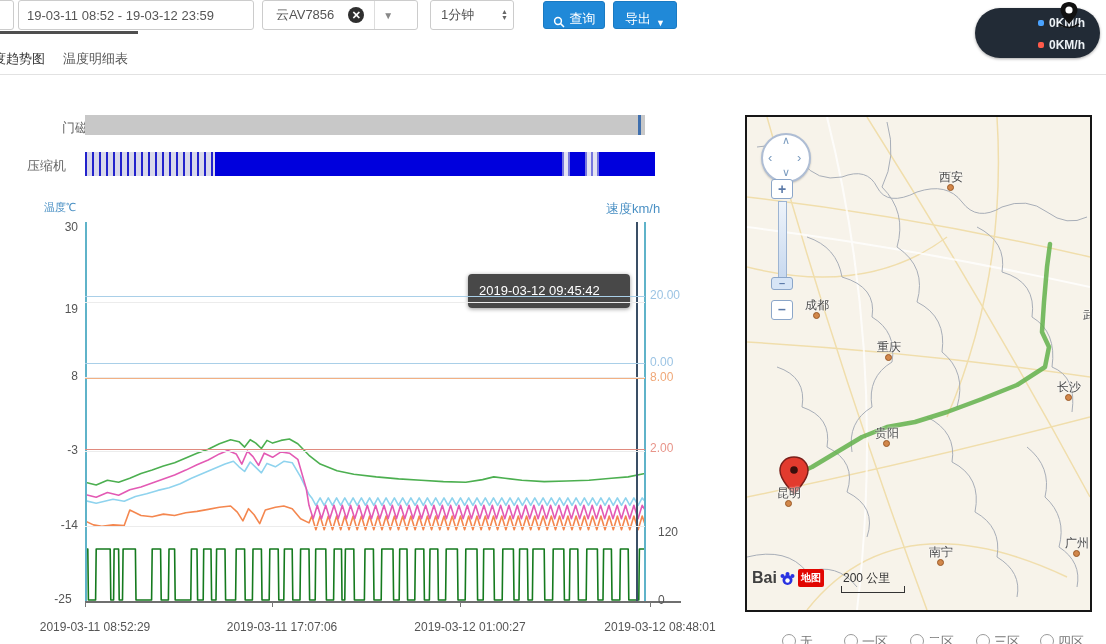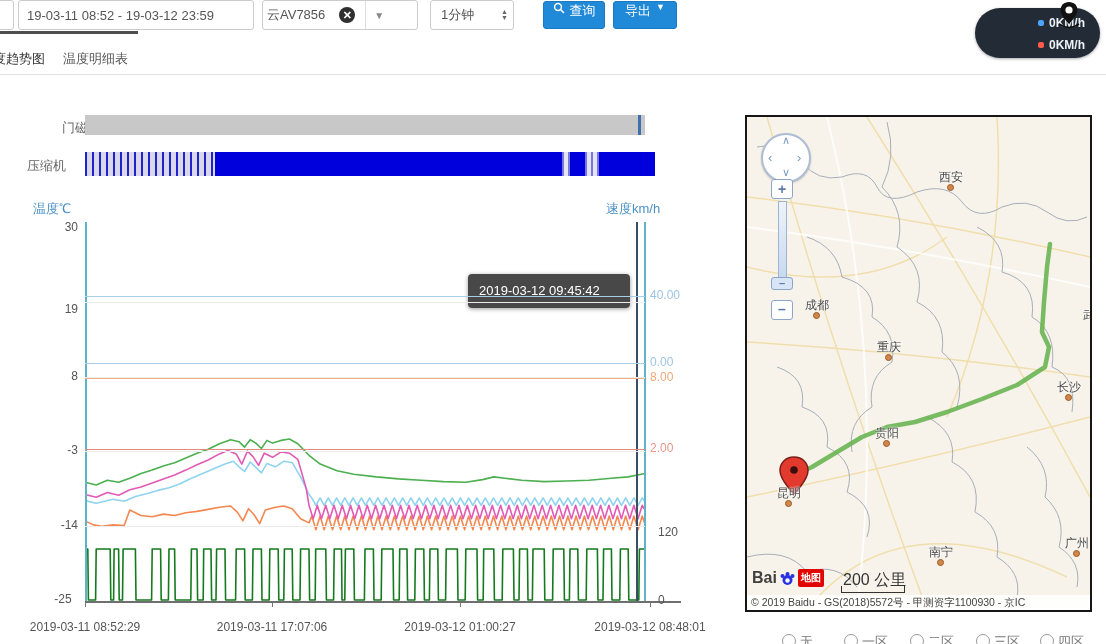--- a/index.html
+++ b/index.html
@@ -3,30 +3,30 @@
 <meta charset="utf-8">
 <style>
   html,body{margin:0;padding:0;background:#fff;}
   #stage{position:relative;width:1106px;height:644px;overflow:hidden;background:#fff;
          font-family:"Liberation Sans",sans-serif;color:#333;}
   .abs{position:absolute;}
   
   .ctrl{box-sizing:border-box;height:30px;border:1px solid #ccc;border-radius:3px;background:#fff;
         font-size:13px;color:#555;display:flex;align-items:center;}
   .btn{box-sizing:border-box;height:28px;border:1px solid #1a7ac2;border-radius:3px;background:#2089d8;
-       color:#fff;font-size:13px;display:flex;align-items:flex-start;justify-content:center;gap:5px;cursor:pointer;}
+       color:#fff;font-size:13px;display:flex;align-items:flex-end;justify-content:center;gap:5px;cursor:pointer;}
   .clr-x{width:16px;height:16px;border-radius:50%;background:#2f2f2f;color:#fff;font-size:11px;line-height:16px;
          text-align:center;font-weight:bold;}
   .chev{color:#888;font-size:10px;}
   .stepper{display:flex;flex-direction:column;font-size:7px;color:#666;line-height:6px;margin-left:auto;margin-right:5px;}
   
   .tab{font-size:13px;color:#555;}
   
   .ticklab{font-size:12px;color:#555;}
-  .xlab{font-size:12px;color:#555;white-space:nowrap;}
+  .xlab{font-size:12px;color:#555;white-space:nowrap;margin-left:10px;}
   .reflab{font-size:12px;}
   .tooltip{background:rgba(58,58,58,.93);border-radius:4px;color:#fff;font-size:13px;line-height:17.5px;
            padding:8px 11px;box-shadow:0 1px 4px rgba(0,0,0,.4);}
   
   #map{box-sizing:content-box;border:2px solid #161616;background:#f7f3ea;overflow:hidden;}
   .city{font-size:12px;color:#4a4a4a;white-space:nowrap;text-shadow:0 0 2px #fff,0 0 2px #fff;font-family:Liberation Serif, serif;}
   .citydot{width:5px;height:5px;border-radius:50%;background:#d2874a;border:1px solid #9a5a28;}
   .mapbtn{box-sizing:border-box;background:#fff;border:1px solid #8ba6c9;border-radius:3px;color:#5a79a8;
           text-align:center;font-weight:bold;}
   
@@ -37,21 +37,21 @@
   .radio{width:12px;height:12px;border-radius:50%;border:1px solid #9a9a9a;background:#fff;display:inline-block;}
   .radiolab{font-size:13px;color:#777;}
 </style>
 </head>
 <body>
 
 <div id="stage">
 
   <div class="abs ctrl" style="left:-10px;top:0;width:24px;"></div>
   <input class="abs ctrl" style="left: 18px; top: 0px; width: 236px; padding: 0px 8px;" readonly="" value="19-03-11 08:52 - 19-03-12 23:59">
-  <div class="abs ctrl" style="left:262px;top:0;width:156px;padding:0 4px;">
+  <div class="abs ctrl" style="left:262px;top:0;width:156px;padding:0 13px;">
     <span>云AV7856</span>
     <span class="clr-x" style="margin-left:14px;">✕</span>
     <span style="margin-left:10px;border-left:1px solid #ddd;height:28px;"></span>
     <span class="chev" style="margin-left:8px;">▼</span>
   </div>
   <div class="abs ctrl" style="left:430px;top:0;width:84px;padding:0 0 0 10px;">
     <span>1分钟</span>
     <span class="stepper">
         <span>▲</span>
         <span>▼</span>
@@ -94,21 +94,21 @@
   <div class="abs ticklab" style="left:40px;top:119px;font-size:13px;color:#666;margin-left:22px;">门磁</div>
   <div class="abs" style="left:85px;top:115px;width:560px;height:20px;background:#c8c8c8;"></div>
   <div class="abs" style="left:638px;top:115px;width:3px;height:20px;background:#3f6fae;"></div>
 
   <div class="abs ticklab" style="left:27px;top:157px;font-size:13px;color:#666;">压缩机</div>
   <div class="abs" style="left:85px;top:152px;width:130px;height:24px;background:repeating-linear-gradient(90deg,#2222cc 0 2px,#d8d8ea 2px 7px);"></div>
   <div class="abs" style="left:215px;top:152px;width:440px;height:24px;background:#0000dd;"></div>
   <div class="abs" style="left:562px;top:152px;width:8px;height:24px;background:repeating-linear-gradient(90deg,#7777dd 0 2px,#e4e4f2 2px 6px);"></div>
   <div class="abs" style="left:585px;top:152px;width:14px;height:24px;background:repeating-linear-gradient(90deg,#7777dd 0 2px,#e4e4f2 2px 6px);"></div>
 
-  <div class="abs" style="left:33px;top:200px;font-size:13px;color:#4a90c4;">温度℃</div>
+  <div class="abs" style="left:44px;top:200px;font-size:11px;color:#4a90c4;">温度℃</div>
   <div class="abs" style="left:606px;top:200px;font-size:13px;color:#4a90c4;">速度km/h</div>
 
   <div id="grid-layer"></div>
   <svg id="plot" class="abs" style="left:85px;top:222px;" width="560" height="380" viewBox="0 0 560 380">
       <polyline points="0.0,327.0 2.8,327.0 3.4,378.0 10.6,378.0 11.2,327.0 25.2,327.0 25.8,378.0 28.6,378.0 29.1,327.0 33.6,327.0 34.2,378.0 37.5,378.0 38.1,327.0 50.4,327.0 51.0,378.0 66.6,378.0 67.2,327.0 75.6,327.0 76.2,378.0 83.4,378.0 84.0,327.0 89.6,327.0 90.2,378.0 105.8,378.0 106.4,327.0 112.0,327.0 112.6,378.0 118.2,378.0 118.7,327.0 126.0,327.0 126.6,378.0 131.0,378.0 131.6,327.0 140.0,327.0 140.6,378.0 150.6,378.0 151.2,327.0 159.6,327.0 160.2,378.0 167.4,378.0 168.0,327.0 176.4,327.0 177.0,378.0 184.2,378.0 184.8,327.0 193.2,327.0 193.8,378.0 198.8,378.0 199.4,327.0 207.2,327.0 207.8,378.0 215.0,378.0 215.6,327.0 224.0,327.0 224.6,378.0 230.2,378.0 230.7,327.0 240.8,327.0 241.4,378.0 248.6,378.0 249.2,327.0 256.5,327.0 257.0,378.0 259.8,378.0 260.4,327.0 268.8,327.0 269.4,378.0 279.4,378.0 280.0,327.0 288.4,327.0 289.0,378.0 296.2,378.0 296.8,327.0 308.0,327.0 308.6,378.0 314.2,378.0 314.7,327.0 322.0,327.0 322.6,378.0 329.8,378.0 330.4,327.0 338.8,327.0 339.4,378.0 344.4,378.0 345.0,327.0 352.8,327.0 353.4,378.0 360.6,378.0 361.2,327.0 372.4,327.0 373.0,378.0 380.2,378.0 380.8,327.0 392.0,327.0 392.6,378.0 398.2,378.0 398.7,327.0 408.8,327.0 409.4,378.0 417.2,378.0 417.8,327.0 428.4,327.0 429.0,378.0 434.0,378.0 434.6,327.0 442.4,327.0 443.0,378.0 447.4,378.0 448.0,327.0 459.2,327.0 459.8,378.0 467.6,378.0 468.2,327.0 478.8,327.0 479.4,378.0 484.4,378.0 485.0,327.0 492.8,327.0 493.4,378.0 501.2,378.0 501.8,327.0 512.4,327.0 513.0,378.0 518.0,378.0 518.6,327.0 526.4,327.0 527.0,378.0 534.8,378.0 535.4,327.0 543.2,327.0 543.8,378.0 553.8,378.0 554.4,327.0 560.0,327.0" fill="none" stroke="#157a1e" stroke-width="1.6" stroke-linejoin="round"></polyline>
       <polyline points="0.0,298.9 8.4,302.9 16.8,304.3 28.0,302.9 39.2,303.6 44.8,288.0 50.4,290.7 56.0,293.5 67.2,294.8 78.4,292.1 89.6,293.5 100.8,290.7 112.0,289.4 123.2,287.4 134.4,285.3 145.6,284.0 152.3,290.1 157.9,298.9 163.5,286.7 169.1,292.8 174.7,301.6 180.3,288.0 190.4,285.3 198.8,284.0 207.2,286.7 215.6,296.8 224.0,300.9 226.8,294.1 230.9,307.7 235.1,294.1 239.2,307.7 243.3,294.1 247.5,307.7 251.6,294.1 255.7,307.7 259.8,294.1 264.0,307.7 268.1,294.1 272.2,307.7 276.4,294.1 280.5,307.7 284.6,294.1 288.8,307.7 292.9,294.1 297.0,307.7 301.1,294.1 305.3,307.7 309.4,294.1 313.5,307.7 317.7,294.1 321.8,307.7 325.9,294.1 330.1,307.7 334.2,294.1 338.3,307.7 342.4,294.1 346.6,307.7 350.7,294.1 354.8,307.7 359.0,294.1 363.1,307.7 367.2,294.1 371.3,307.7 375.5,294.1 379.6,307.7 383.7,294.1 387.9,307.7 392.0,294.1 396.1,307.7 400.3,294.1 404.4,307.7 408.5,294.1 412.6,307.7 416.8,294.1 420.9,307.7 425.0,294.1 429.2,307.7 433.3,294.1 437.4,307.7 441.6,294.1 445.7,307.7 449.8,294.1 453.9,307.7 458.1,294.1 462.2,307.7 466.3,294.1 470.5,307.7 474.6,294.1 478.7,307.7 482.9,294.1 487.0,307.7 491.1,294.1 495.3,307.7 499.4,294.1 503.5,307.7 507.6,294.1 511.8,307.7 515.9,294.1 520.0,307.7 524.2,294.1 528.3,307.7 532.4,294.1 536.5,307.7 540.7,294.1 544.8,307.7 548.9,294.1 553.1,307.7 557.2,294.1 560.0,302.2" fill="none" stroke="#f4874f" stroke-width="1.6" stroke-linejoin="round"></polyline>
       <polyline points="0.0,278.6 11.2,281.3 28.0,277.2 39.2,279.3 50.4,274.5 61.6,271.8 72.8,268.4 84.0,265.7 95.2,261.7 106.4,256.3 117.6,251.5 128.8,246.8 140.0,242.1 148.4,239.3 154.0,244.8 159.6,249.5 165.2,240.0 170.8,245.4 176.4,250.8 182.0,241.4 190.4,244.8 198.8,239.3 207.2,240.7 215.6,254.9 224.0,272.5 226.8,275.9 230.9,283.3 235.1,275.9 239.2,283.3 243.3,275.9 247.5,283.3 251.6,275.9 255.7,283.3 259.8,275.9 264.0,283.3 268.1,275.9 272.2,283.3 276.4,275.9 280.5,283.3 284.6,275.9 288.8,283.3 292.9,275.9 297.0,283.3 301.1,275.9 305.3,283.3 309.4,275.9 313.5,283.3 317.7,275.9 321.8,283.3 325.9,275.9 330.1,283.3 334.2,275.9 338.3,283.3 342.4,275.9 346.6,283.3 350.7,275.9 354.8,283.3 359.0,275.9 363.1,283.3 367.2,275.9 371.3,283.3 375.5,275.9 379.6,283.3 383.7,275.9 387.9,283.3 392.0,275.9 396.1,283.3 400.3,275.9 404.4,283.3 408.5,275.9 412.6,283.3 416.8,275.9 420.9,283.3 425.0,275.9 429.2,283.3 433.3,275.9 437.4,283.3 441.6,275.9 445.7,283.3 449.8,275.9 453.9,283.3 458.1,275.9 462.2,283.3 466.3,275.9 470.5,283.3 474.6,275.9 478.7,283.3 482.9,275.9 487.0,283.3 491.1,275.9 495.3,283.3 499.4,275.9 503.5,283.3 507.6,275.9 511.8,283.3 515.9,275.9 520.0,283.3 524.2,275.9 528.3,283.3 532.4,275.9 536.5,283.3 540.7,275.9 544.8,283.3 548.9,275.9 553.1,283.3 557.2,275.9 560.0,279.3" fill="none" stroke="#8fd3ee" stroke-width="1.6" stroke-linejoin="round"></polyline>
       <polyline points="0.0,272.5 11.2,275.2 22.4,270.5 33.6,273.2 44.8,267.8 56.0,265.0 67.2,261.0 78.4,256.9 89.6,252.9 100.8,248.1 112.0,242.7 123.2,238.0 134.4,231.9 142.8,228.5 151.2,231.9 156.8,242.1 162.4,229.2 168.0,234.6 173.6,243.4 179.2,231.2 187.6,235.3 196.0,229.9 204.4,231.2 212.8,237.3 221.2,266.4 224.0,283.3 228.2,296.8 232.3,283.3 236.5,296.8 240.7,283.3 244.8,296.8 249.0,283.3 253.2,296.8 257.3,283.3 261.5,296.8 265.6,283.3 269.8,296.8 274.0,283.3 278.1,296.8 282.3,283.3 286.5,296.8 290.6,283.3 294.8,296.8 299.0,283.3 303.1,296.8 307.3,283.3 311.5,296.8 315.6,283.3 319.8,296.8 324.0,283.3 328.1,296.8 332.3,283.3 336.5,296.8 340.6,283.3 344.8,296.8 348.9,283.3 353.1,296.8 357.3,283.3 361.4,296.8 365.6,283.3 369.8,296.8 373.9,283.3 378.1,296.8 382.3,283.3 386.4,296.8 390.6,283.3 394.8,296.8 398.9,283.3 403.1,296.8 407.3,283.3 411.4,296.8 415.6,283.3 419.8,296.8 423.9,283.3 428.1,296.8 432.3,283.3 436.4,296.8 440.6,283.3 444.7,296.8 448.9,283.3 453.1,296.8 457.2,283.3 461.4,296.8 465.6,283.3 469.7,296.8 473.9,283.3 478.1,296.8 482.2,283.3 486.4,296.8 490.6,283.3 494.7,296.8 498.9,283.3 503.1,296.8 507.2,283.3 511.4,296.8 515.6,283.3 519.7,296.8 523.9,283.3 528.0,296.8 532.2,283.3 536.4,296.8 540.5,283.3 544.7,296.8 548.9,283.3 553.0,296.8 557.2,283.3 560.0,288.0" fill="none" stroke="#e35ab4" stroke-width="1.6" stroke-linejoin="round"></polyline>
       <polyline points="0.0,260.3 11.2,263.0 22.4,258.3 33.6,260.3 44.8,256.3 56.0,251.5 67.2,248.1 78.4,244.1 89.6,240.7 100.8,236.0 112.0,231.2 123.2,227.2 134.4,221.8 145.6,217.7 154.0,219.7 159.6,225.1 165.2,217.7 170.8,221.1 176.4,226.5 182.0,218.4 187.6,221.1 196.0,218.4 204.4,217.0 212.8,221.8 224.0,233.3 235.2,242.1 252.0,248.8 268.8,252.2 291.2,254.9 313.6,256.9 336.0,258.3 358.4,259.6 380.8,260.3 397.6,257.6 408.8,254.9 420.0,256.3 436.8,258.3 459.2,259.6 481.6,259.0 504.0,258.3 526.4,256.3 543.2,254.9 560.0,251.5" fill="none" stroke="#4caf50" stroke-width="1.6" stroke-linejoin="round"></polyline>
     </svg>
@@ -192,41 +192,40 @@
       <span style="color:#404040;font-weight:bold;font-size:16px;">Bai</span>
       <svg width="17" height="17" viewBox="0 0 17 17">
         <circle cx="8.5" cy="10" r="5" fill="#2932e1"></circle>
         <circle cx="3.5" cy="6" r="2" fill="#2932e1"></circle>
           <circle cx="8.5" cy="4" r="2" fill="#2932e1"></circle>
         <circle cx="13.5" cy="6" r="2" fill="#2932e1"></circle>
           <circle cx="8.5" cy="10.5" r="2.2" fill="#fff"></circle>
       </svg>
       <span style="background:#e10601;color:#fff;font-size:10px;padding:2px 3px;border-radius:2px;font-weight:bold;">地图</span>
     </div>
-    <div class="abs" style="left:96px;top:453px;font-size:16px;color:#333;">200 公里</div>
+    <div class="abs" style="left:96px;top:453px;font-size:12px;color:#333;">200 公里</div>
     <div class="abs" style="left:94px;top:469px;width:62px;height:6px;border-left:1px solid #333;border-right:1px solid #333;border-bottom:1px solid #333;"></div>
-    <div class="abs" style="left:0;top:478px;width:343px;height:15px;background:rgba(255,255,255,.85);font-size:10.5px;color:#444;padding:1px 0 0 4px;box-sizing:border-box;white-space:nowrap;overflow:hidden;">© 2019 Baidu - GS(2018)5572号 - 甲测资字1100930 - 京IC</div>
   </div>
 
   <div id="zone-filter"></div>
 
 <div class="ticklab" style="position:absolute;left:48px;top:220.0px;width:30px;text-align:right;">30</div>
     <div style="position:absolute;left:85px;top:302.4px;width:560px;height:1px;background:#ececec;"></div>
     <div class="ticklab" style="position:absolute;left:48px;top:294.4px;width:30px;text-align:right;margin-top:8px;">19</div>
     <div style="position:absolute;left:85px;top:376.8px;width:560px;height:1px;background:#ececec;"></div>
     <div class="ticklab" style="position:absolute;left:48px;top:368.8px;width:30px;text-align:right;">8</div>
     <div style="position:absolute;left:85px;top:451.2px;width:560px;height:1px;background:#ececec;"></div>
     <div class="ticklab" style="position:absolute;left:48px;top:443.2px;width:30px;text-align:right;">-3</div>
     <div style="position:absolute;left:85px;top:525.6px;width:560px;height:1px;background:#ececec;"></div>
     <div class="ticklab" style="position:absolute;left:48px;top:517.6px;width:30px;text-align:right;">-14</div>
     <div class="ticklab" style="position:absolute;left:48px;top:592.0px;width:30px;text-align:center;">-25</div>
     <div class="ticklab" style="position:absolute;left:658px;top:525.0px;">120</div>
     <div class="ticklab" style="position:absolute;left:658px;top:593.0px;">0</div>
     <div style="position:absolute;left:85px;top:295.6px;width:560px;height:1px;background:#a9cfe8;"></div>
-    <div class="reflab" style="position:absolute;left:650px;top:287.6px;color:#9cc4e4;">40.00</div>
+    <div class="reflab" style="position:absolute;left:650px;top:287.6px;color:#9cc4e4;">20.00</div>
     <div style="position:absolute;left:85px;top:363.3px;width:560px;height:1px;background:#a9cfe8;"></div>
     <div class="reflab" style="position:absolute;left:650px;top:355.3px;color:#9cc4e4;">0.00</div>
     <div style="position:absolute;left:85px;top:378.2px;width:560px;height:1px;background:#f2b083;"></div>
     <div class="reflab" style="position:absolute;left:650px;top:370.2px;color:#f0a878;">8.00</div>
     <div style="position:absolute;left:85px;top:449.2px;width:560px;height:1px;background:#e08a7e;"></div>
     <div class="reflab" style="position:absolute;left:650px;top:441.2px;color:#e8958a;">2.00</div>
     <div style="position:absolute;left:85px;top:602px;width:1px;height:5px;background:#777;"></div>
     <div class="xlab" style="position:absolute;left:85px;top:620px;transform:translateX(-50%);">2019-03-11 08:52:29</div>
     <div style="position:absolute;left:272px;top:602px;width:1px;height:5px;background:#777;"></div>
     <div class="xlab" style="position:absolute;left:272px;top:620px;transform:translateX(-50%);">2019-03-11 17:07:06</div>

